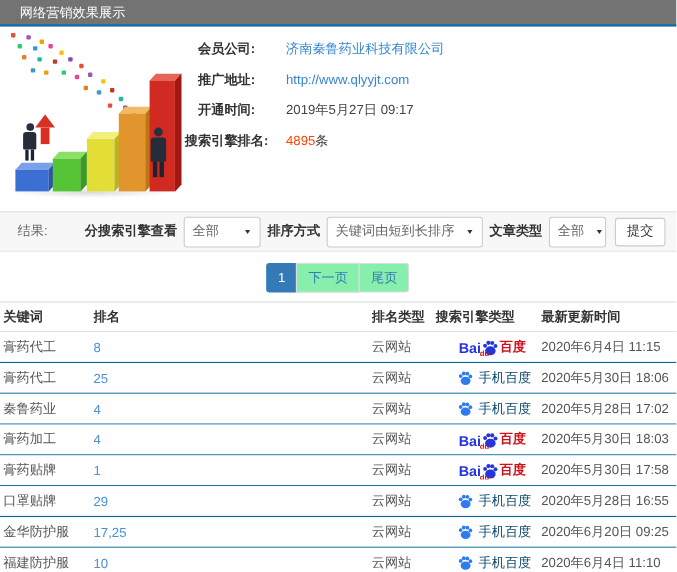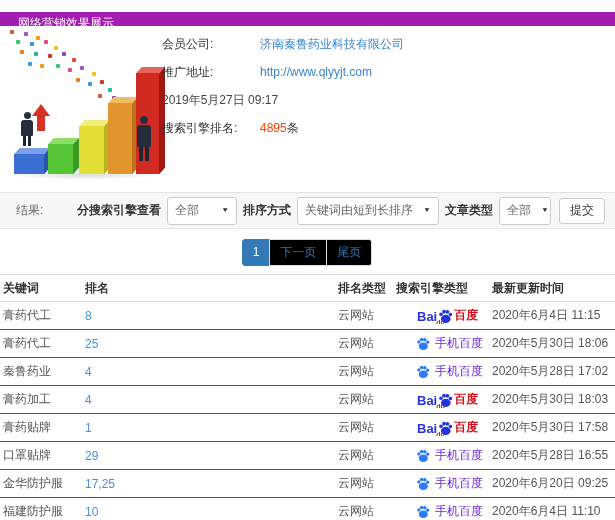--- a/index.html
+++ b/index.html
@@ -9,30 +9,30 @@
     overflow: hidden;
     background: #fff;
     font-family: "Liberation Sans", "DejaVu Sans", sans-serif;
     font-size: 12px;
     color: #333;
   }
 
   
   .topbar {
     position: absolute; top:0; left:0; right:0; height:24px;
-    background:#a21caf; border-bottom:2px solid #0c6fae;
-    color:#fff; line-height:22px; padding-left:18px; font-size:12px;margin-top:12px;
+    background:#737373; border-bottom:2px solid #0c6fae;
+    color:#fff; line-height:22px; padding-left:18px; font-size:12px;
   }
 
   
   .top-section { position:absolute; top:26px; left:0; right:0; height:160px; background:#fff; }
 
   .info-panel { position:absolute; left:162px; top:4px; }
   .info-row { display:flex; align-items:center; height:28px; }
-  .info-label { width:88px; text-align:left; font-weight:normal; color:#333; margin-right:10px; white-space:nowrap; }
+  .info-label { width:88px; text-align:center; font-weight:bold; color:#333; margin-right:10px; white-space:nowrap; }
   .info-link { color:#3585d0; text-decoration:none; cursor:pointer; }
   .info-plain { color:#444; }
   .count-red { color:#ff4400; }
   .count-unit { color:#444; }
 
   
   .chart-illus { position:absolute; left:2px; top:2px; width:172px; height:152px; }
   .floor { position:absolute; left:6px; bottom:0px; width:150px; height:10px;
     background: radial-gradient(ellipse at center, rgba(120,130,140,.28), rgba(0,0,0,0) 70%); }
   .bar { position:absolute; bottom:6px; }
@@ -97,21 +97,21 @@
   .submit-btn {
     height:26px; margin-left:8px; padding:0 10px;
     background:#fff; border:1px solid #ccc; border-radius:3px;
     color:#333; font-size:12px; cursor:pointer; font-family:inherit;
   }
 
   
   .pagination { position:absolute; top:239px; left:0; right:0; display:flex; justify-content:center; }
   .page-item {
     min-width:26px; padding:0 10px; height:27px; line-height:25px; text-align:center;
-    background:#000000; border:1px solid #ddd; color:#337ab7; cursor:pointer; margin-left:-1px;
+    background:#86efac; border:1px solid #ddd; color:#337ab7; cursor:pointer; margin-left:-1px;
   }
   .page-item.active { background:#337ab7; border-color:#337ab7; color:#fff; border-radius:3px 0 0 3px; }
   .page-item.last { border-radius:0 3px 3px 0; }
 
   
   .table-wrap { position:absolute; top:274px; left:0; right:0; }
   .t-row {
     display:grid; grid-template-columns:82px 253px 58px 96px 1fr;
     padding-left:3px; align-items:center;
   }
@@ -125,21 +125,21 @@
 
   .engine-cell { display:flex; align-items:center; }
   .engine-pc { display:inline-flex; align-items:flex-end; margin-left:5px;padding-left:16px; }
   .bd-bai { color:#2534dd; font-weight:bold; font-size:13px; letter-spacing:0; }
   .bd-paw { position:relative; width:15px; height:15px; margin:0 0 0 1px; }
   .bd-du { position:absolute; left:-2px; bottom:-2px; font-style:normal; font-weight:bold; font-size:7px; color:#d0111b; }
   .bd-cn { color:#d0111b; font-weight:bold; font-size:12px; margin-left:1px; }
   .engine-mobile { display:inline-flex; align-items:center; margin-left:20px; }
   .m-paw { position:relative; width:14px; height:14px; }
   .m-paw .red-underline { position:absolute; left:2px; bottom:-3px; width:9px; height:2px; background:#e03c31; }
-  .m-label { color:#6d28d9; margin-left:5px;font-family:Liberation Mono, monospace; }
+  .m-label { color:#0c4a6e; margin-left:5px;font-family:Liberation Mono, monospace; }
 </style>
 </head>
 <body>
 
 <div class="topbar">
   <span>网络营销效果展示</span>
 </div>
 
 <div class="top-section">
 
@@ -176,20 +176,21 @@
   <div class="info-panel">
     <div class="info-row">
       <span class="info-label">会员公司:</span>
       <a class="info-link">济南秦鲁药业科技有限公司</a>
     </div>
     <div class="info-row">
       <span class="info-label">推广地址:</span>
       <a class="info-link">http://www.qlyyjt.com</a>
     </div>
     <div class="info-row">
+      <span class="info-label">开通时间:</span>
       <span class="info-plain">2019年5月27日 09:17</span>
     </div>
     <div class="info-row">
       <span class="info-label">搜索引擎排名:</span>
       <span class="info-plain"><span class="count-red">4895</span><span class="count-unit">条</span></span>
     </div>
   </div>
 </div>
 
 <div class="filter-bar">

